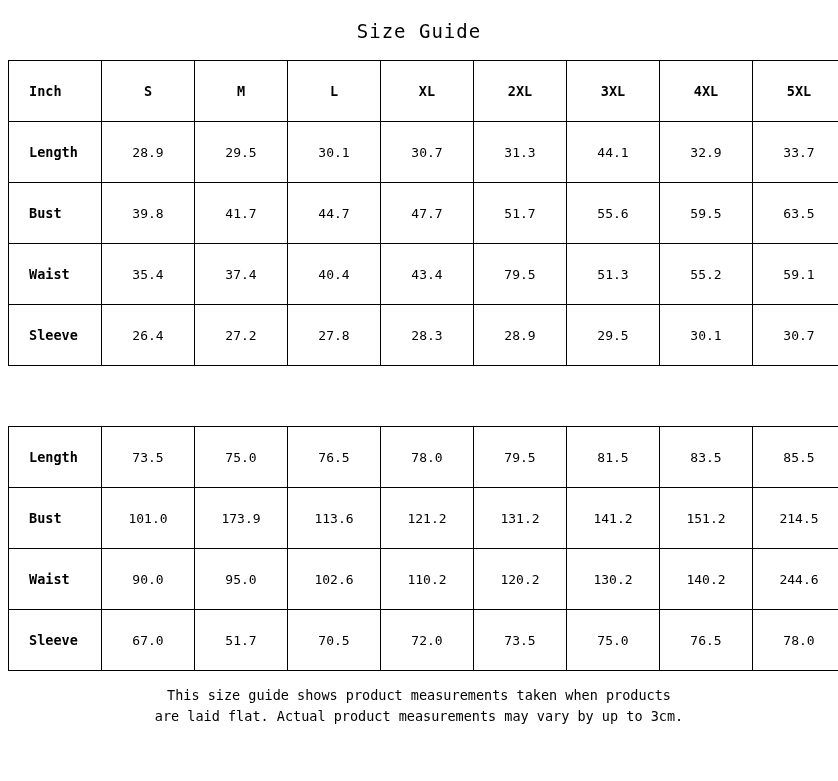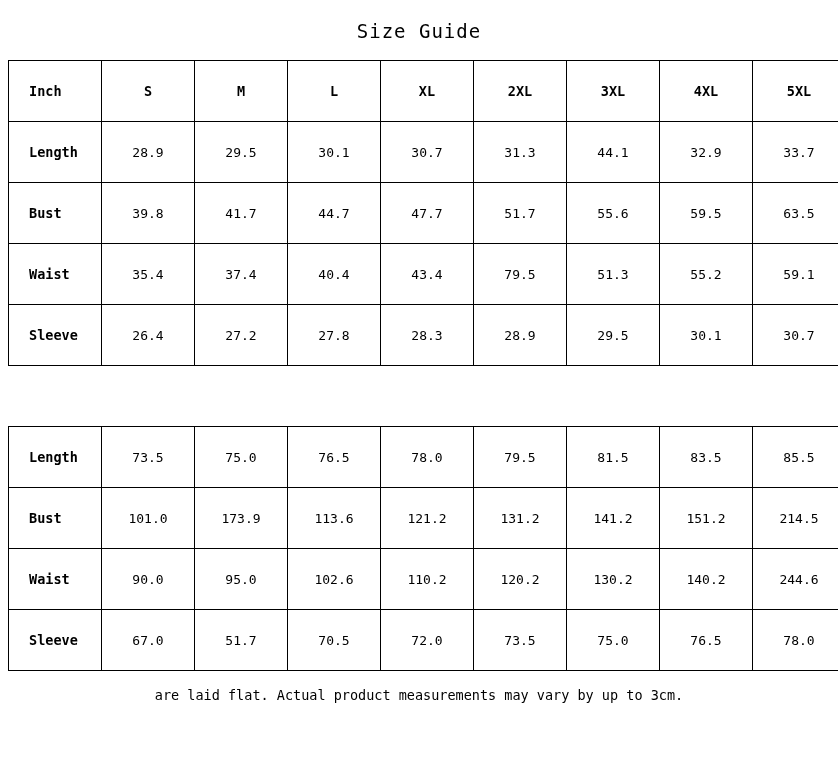--- a/index.html
+++ b/index.html
@@ -187,16 +187,17 @@
         <td>72.0</td>
         <td>73.5</td>
         <td>75.0</td>
         <td>76.5</td>
         <td>78.0</td>
       </tr>
     </tbody>
   </table>
 
   <div class="footer">
+    <div>This size guide shows product measurements taken when products</div>
     <div>are laid flat. Actual product measurements may vary by up to 3cm.</div>
   </div>
 
 </div>
 
 </body></html>

